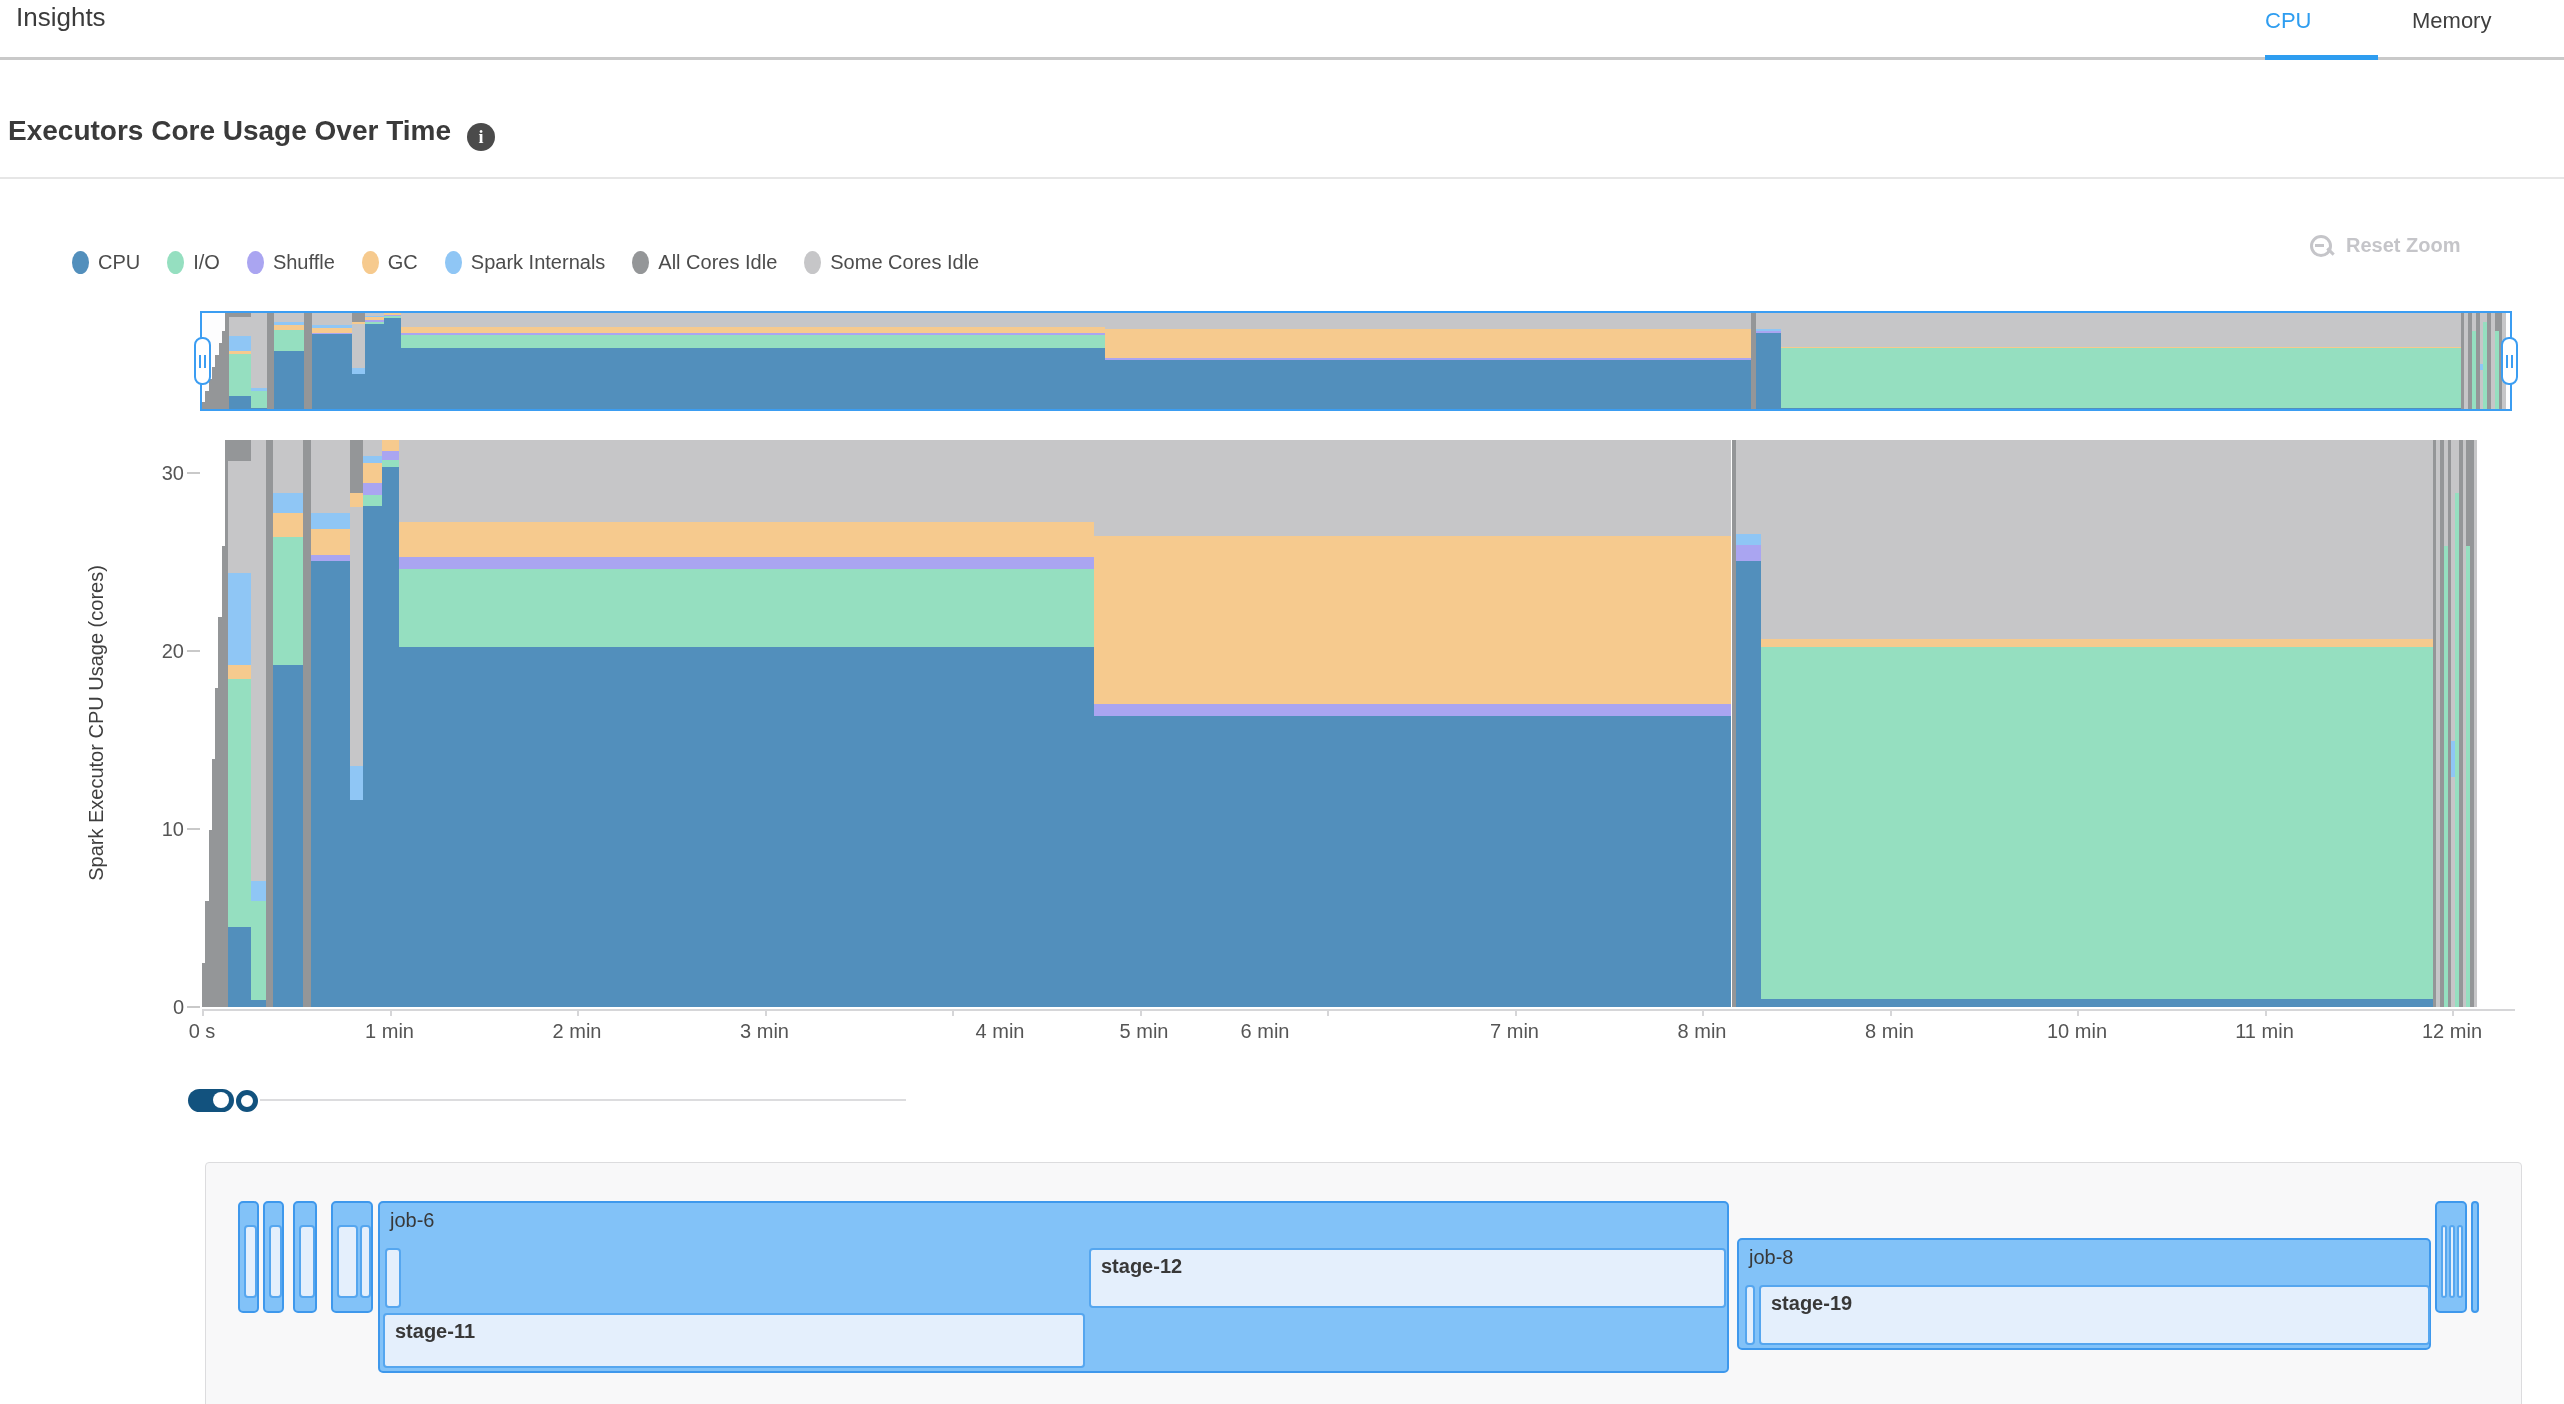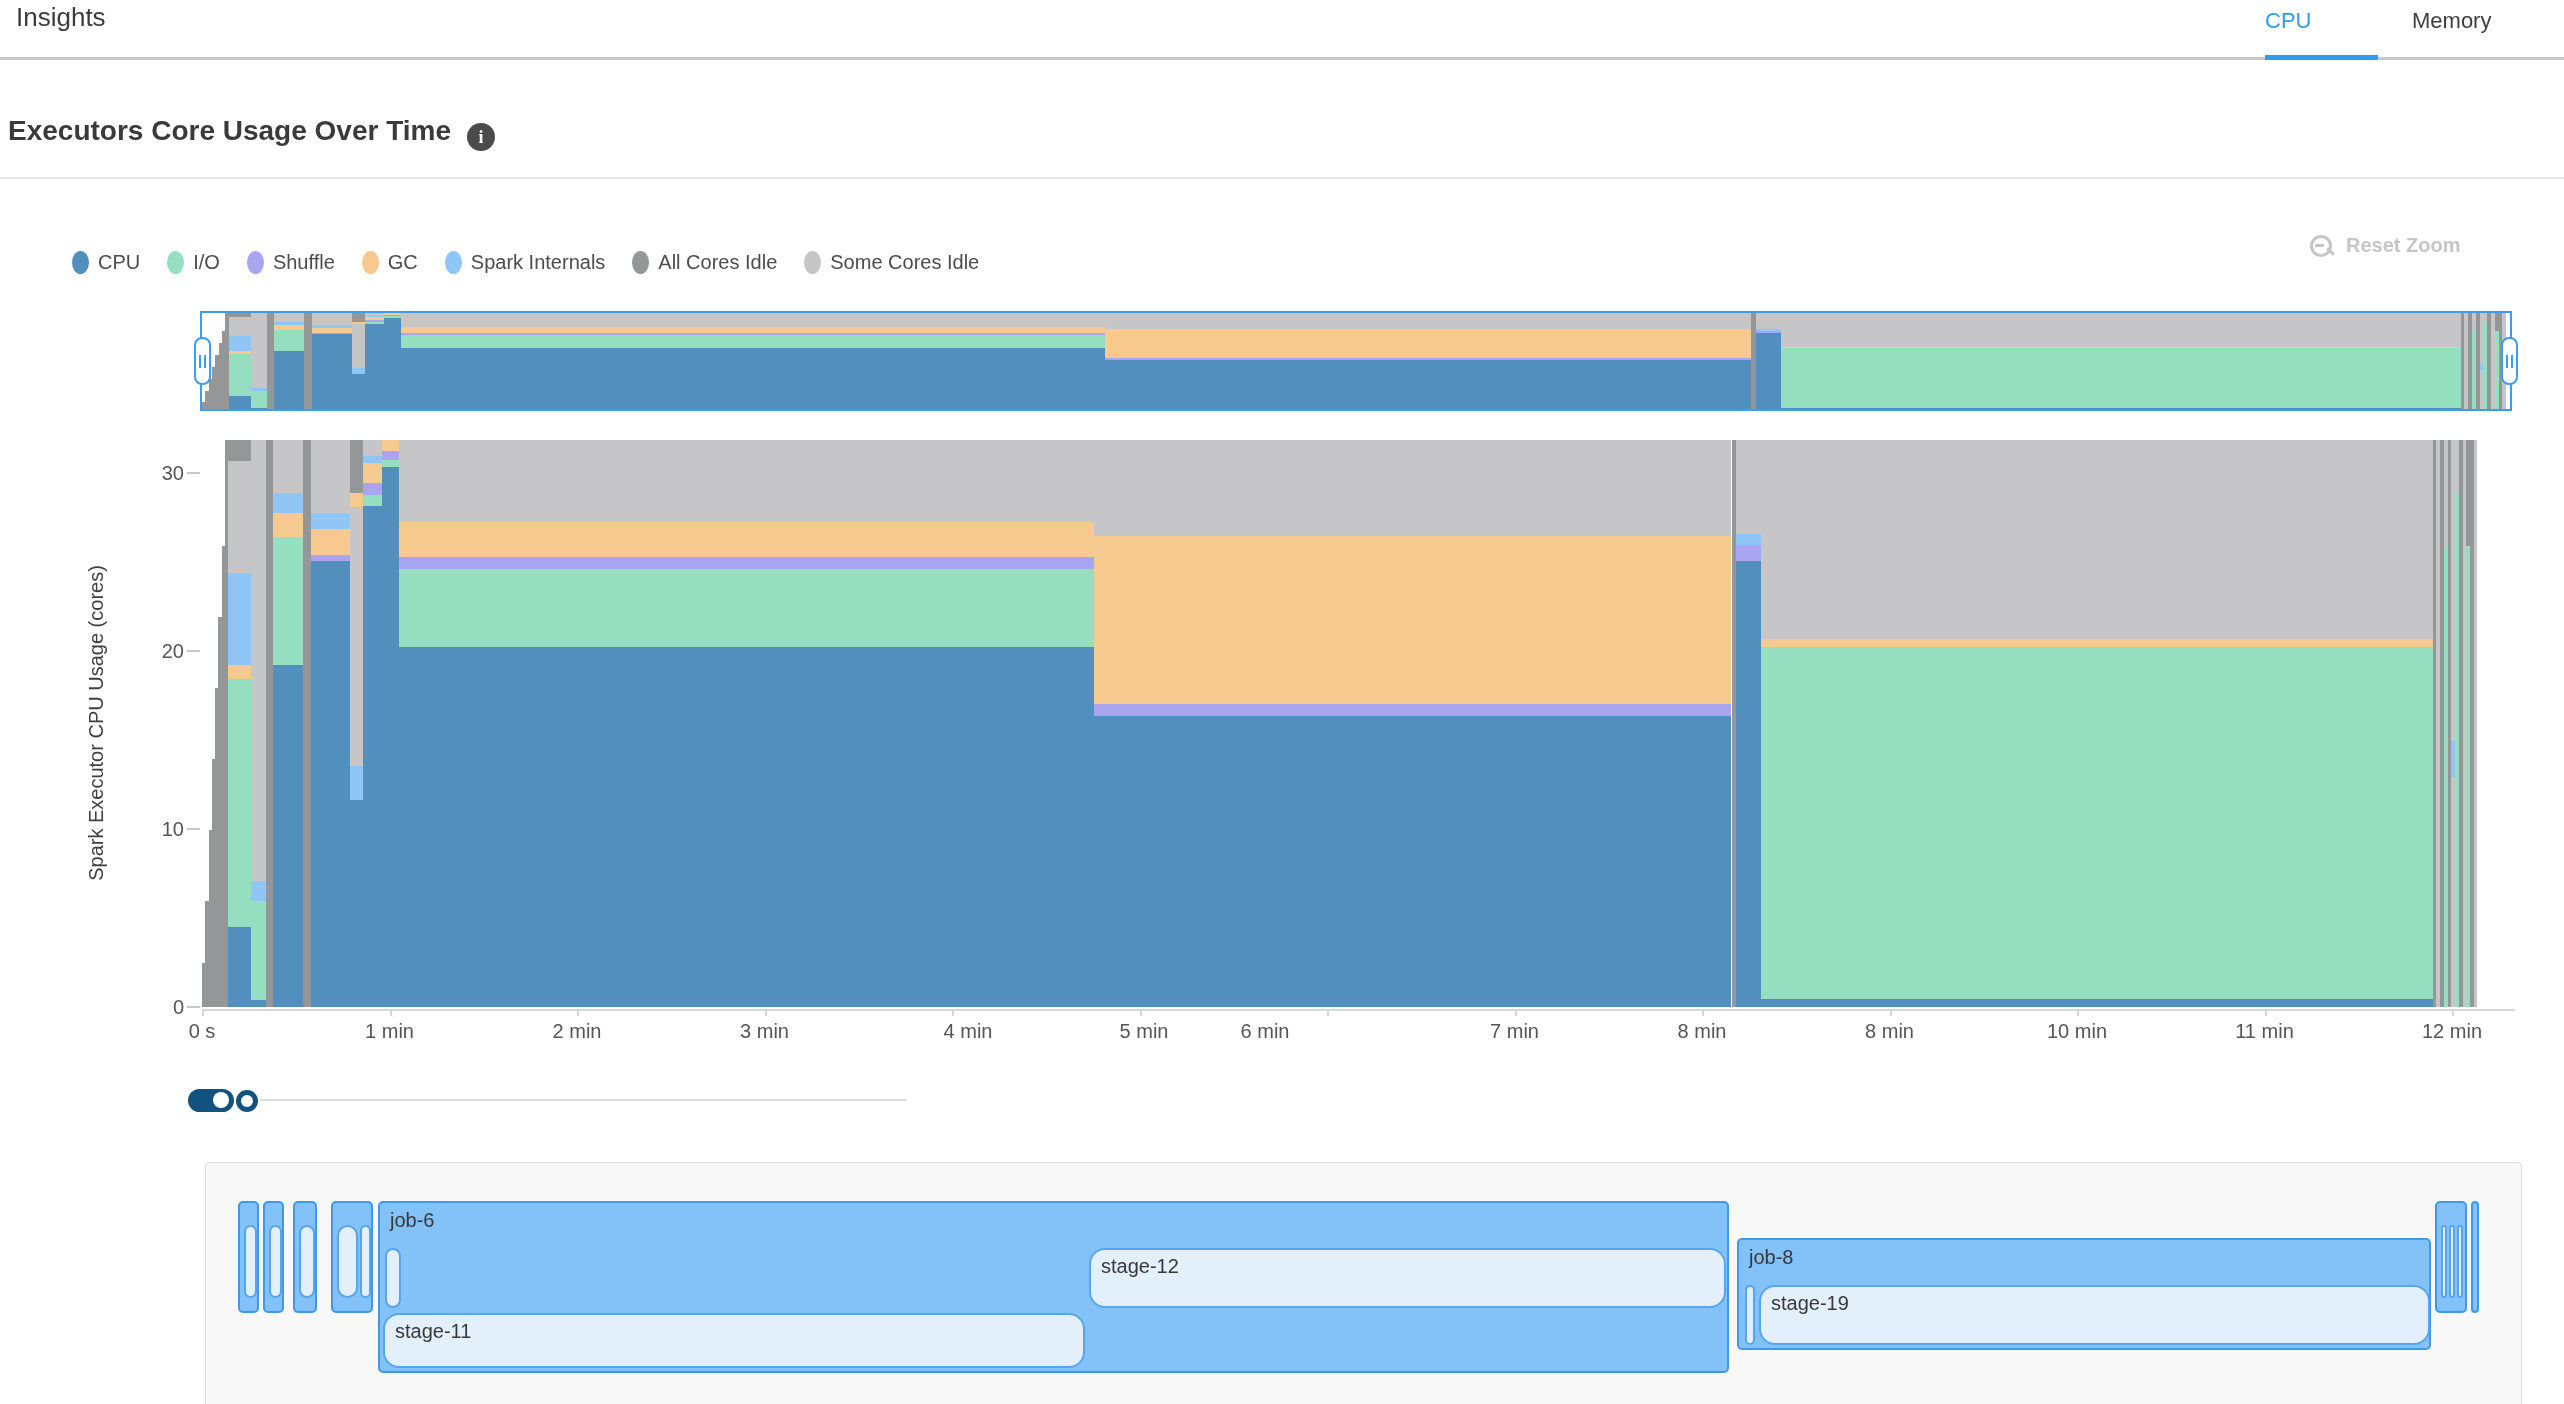--- a/index.html
+++ b/index.html
@@ -54,21 +54,21 @@
   #slider-row{left:0;top:1080px;width:2564px;height:40px;}
   #slider-pill{position:absolute;left:188px;top:9px;width:46px;height:23px;border-radius:12px;background:#12527e;cursor:pointer;}
   #slider-knob{position:absolute;left:213px;top:12px;width:16px;height:16px;border-radius:50%;background:#fff;}
   #slider-ring{position:absolute;left:236px;top:10px;width:12px;height:12px;border-radius:50%;background:#fff;border:5px solid #12527e;cursor:pointer;}
   #slider-line{position:absolute;left:260px;top:19px;width:646px;height:2px;background:#dcdcde;}
   
   #timeline-panel{left:205px;top:1162px;width:2317px;height:264px;background:#f8f8f9;border:1px solid #dcdcde;
                   border-radius:4px;box-sizing:border-box;}
   .job{position:absolute;background:#82c2f8;border:2px solid #3e98ec;border-radius:5px;box-sizing:border-box;cursor:pointer;}
   .job-label{position:absolute;top:6px;left:10px;font-size:20px;color:#383838;}
-  .stage{position:absolute;background:#e4effc;border:2px solid #55a6ef;border-radius:16px;box-sizing:border-box;cursor:pointer;}
+  .stage{position:absolute;background:#e4effc;border:2px solid #55a6ef;border-radius:4px;box-sizing:border-box;cursor:pointer;font-weight:bold;}
   .stage-label{position:absolute;top:5px;left:10px;font-size:20px;color:#383838;}
 </style>
 </head>
 <body>
 
 <div id="root">
 
   <div id="app-title" class="abs">Insights</div>
   <div id="tabs" class="abs">
       <span class="tab active" style="left: 10px;">CPU</span>
@@ -309,21 +309,21 @@
   <div id="x-axis-line" class="abs"></div>
   <div id="xticks">
       <div class="xtick-label" style="left: 202px;">0 s</div>
       <div class="xtick-dash" style="left: 202px;"></div>
       <div class="xtick-label" style="left: 389.5px;">1 min</div>
       <div class="xtick-dash" style="left: 389.5px;"></div>
       <div class="xtick-label" style="left: 577px;">2 min</div>
       <div class="xtick-dash" style="left: 577px;"></div>
       <div class="xtick-label" style="left: 764.5px;">3 min</div>
       <div class="xtick-dash" style="left: 764.5px;"></div>
-      <div class="xtick-label" style="left: 968px; text-align: right;">4 min</div>
+      <div class="xtick-label" style="left: 1000px; text-align: right;">4 min</div>
       <div class="xtick-dash" style="left: 952px;"></div>
       <div class="xtick-label" style="left: 1144px; text-align: right;">5 min</div>
       <div class="xtick-dash" style="left: 1139.5px;"></div>
       <div class="xtick-label" style="left: 1265px;">6 min</div>
       <div class="xtick-dash" style="left: 1327px;"></div>
       <div class="xtick-label" style="left: 1514.5px;">7 min</div>
       <div class="xtick-dash" style="left: 1514.5px;"></div>
       <div class="xtick-label" style="left: 1702px;">8 min</div>
       <div class="xtick-dash" style="left: 1702px;"></div>
       <div class="xtick-label" style="left: 1889.5px;">8 min</div>

